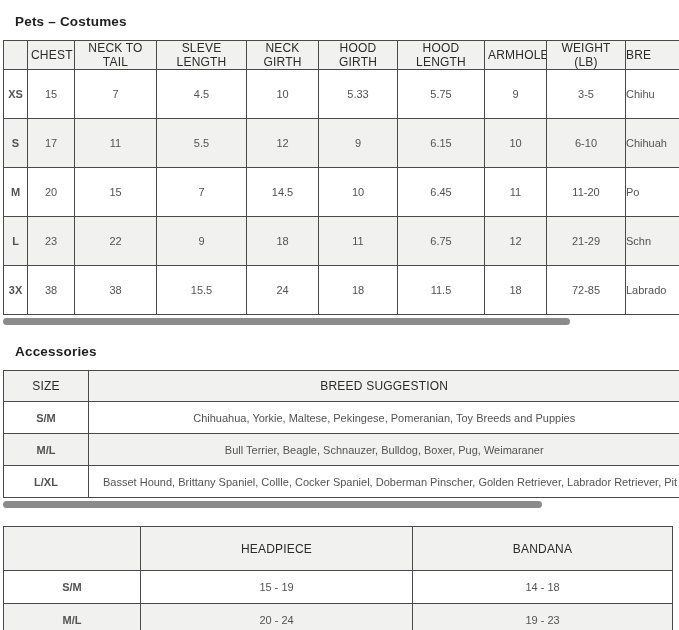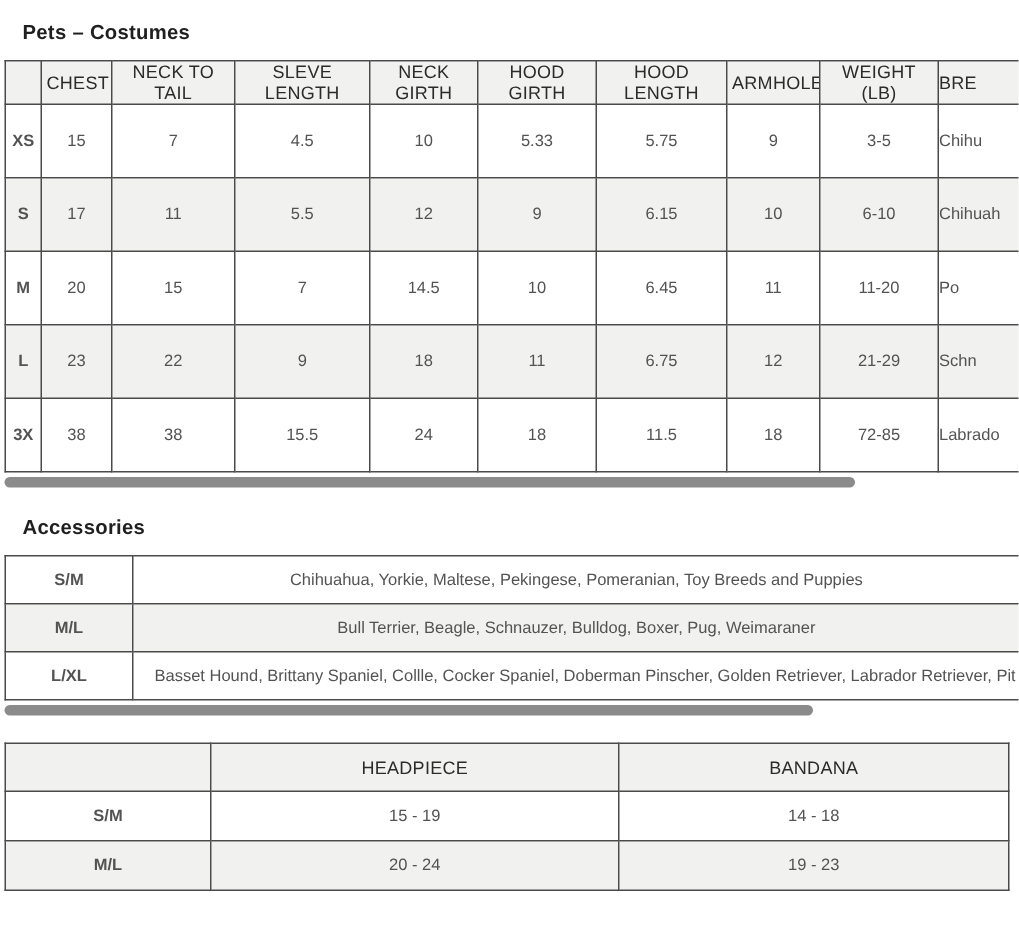--- a/index.html
+++ b/index.html
@@ -44,21 +44,21 @@
   
   #accessories-table{width:676px;}
   #accessories-table td.nor,#accessories-table th.nor{border-right:none;}
   #accessories-table tr{height:32px;}
   #accessories-table tr.head{height:31px;}
   .clip{white-space:nowrap;overflow:hidden;text-align:left;padding-left:11px;}
 
   
   #headwear-table{width:669px;}
   #headwear-table tr{height:33px;}
-  #headwear-table tr.head{height:32px;}
+  #headwear-table tr.head{height:44px;}
 
   .scrollbar{
     height:7px;background:#8b8b8b;border-radius:4px;
     margin-top:3px;
   }
   #scrollbar-1{width:567px;}
   #scrollbar-2{width:539px;}
 
   .unit-toggle{
     margin-top:26px;width:673px;
@@ -170,20 +170,24 @@
   <div class="scrollbar" id="scrollbar-1"></div>
 
   <div class="sec-title t2-title">Accessories</div>
 
   <table class="tbl" id="accessories-table">
     <colgroup>
         <col style="width:85px">
         <col style="width:591px">
       </colgroup>
     <tbody>
+        <tr class="head">
+      <th>SIZE</th>
+      <th class="nor">BREED SUGGESTION</th>
+    </tr>
     <tr>
       <td class="size-cell">S/M</td>
       <td class="nor">Chihuahua, Yorkie, Maltese, Pekingese, Pomeranian, Toy Breeds and Puppies</td>
     </tr>
     <tr class="alt">
       <td class="size-cell">M/L</td>
       <td class="nor">Bull Terrier, Beagle, Schnauzer, Bulldog, Boxer, Pug, Weimaraner</td>
     </tr>
     <tr>
       <td class="size-cell">L/XL</td>

